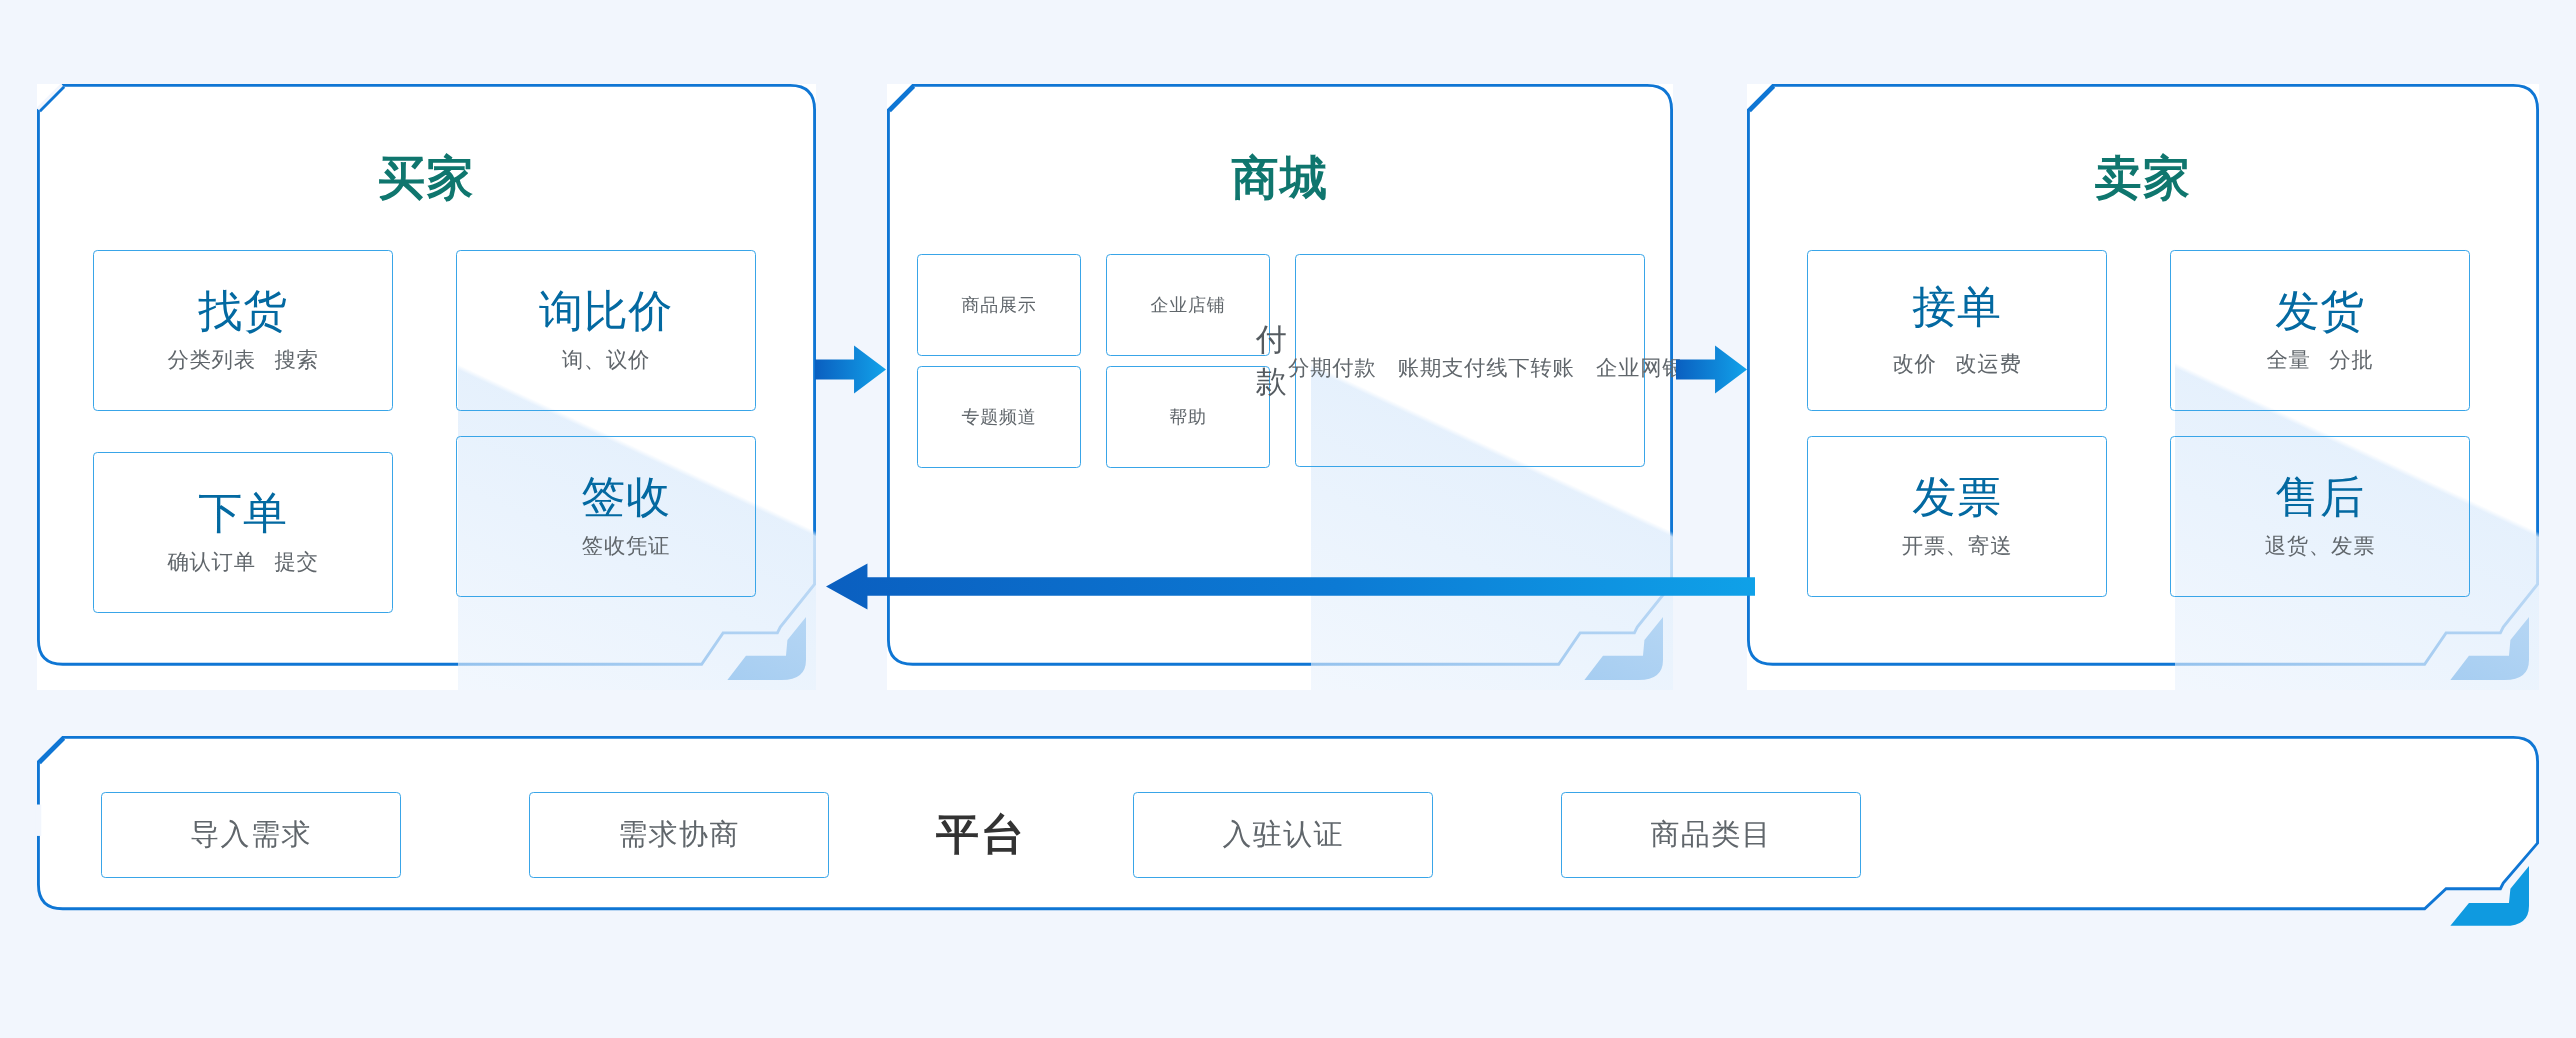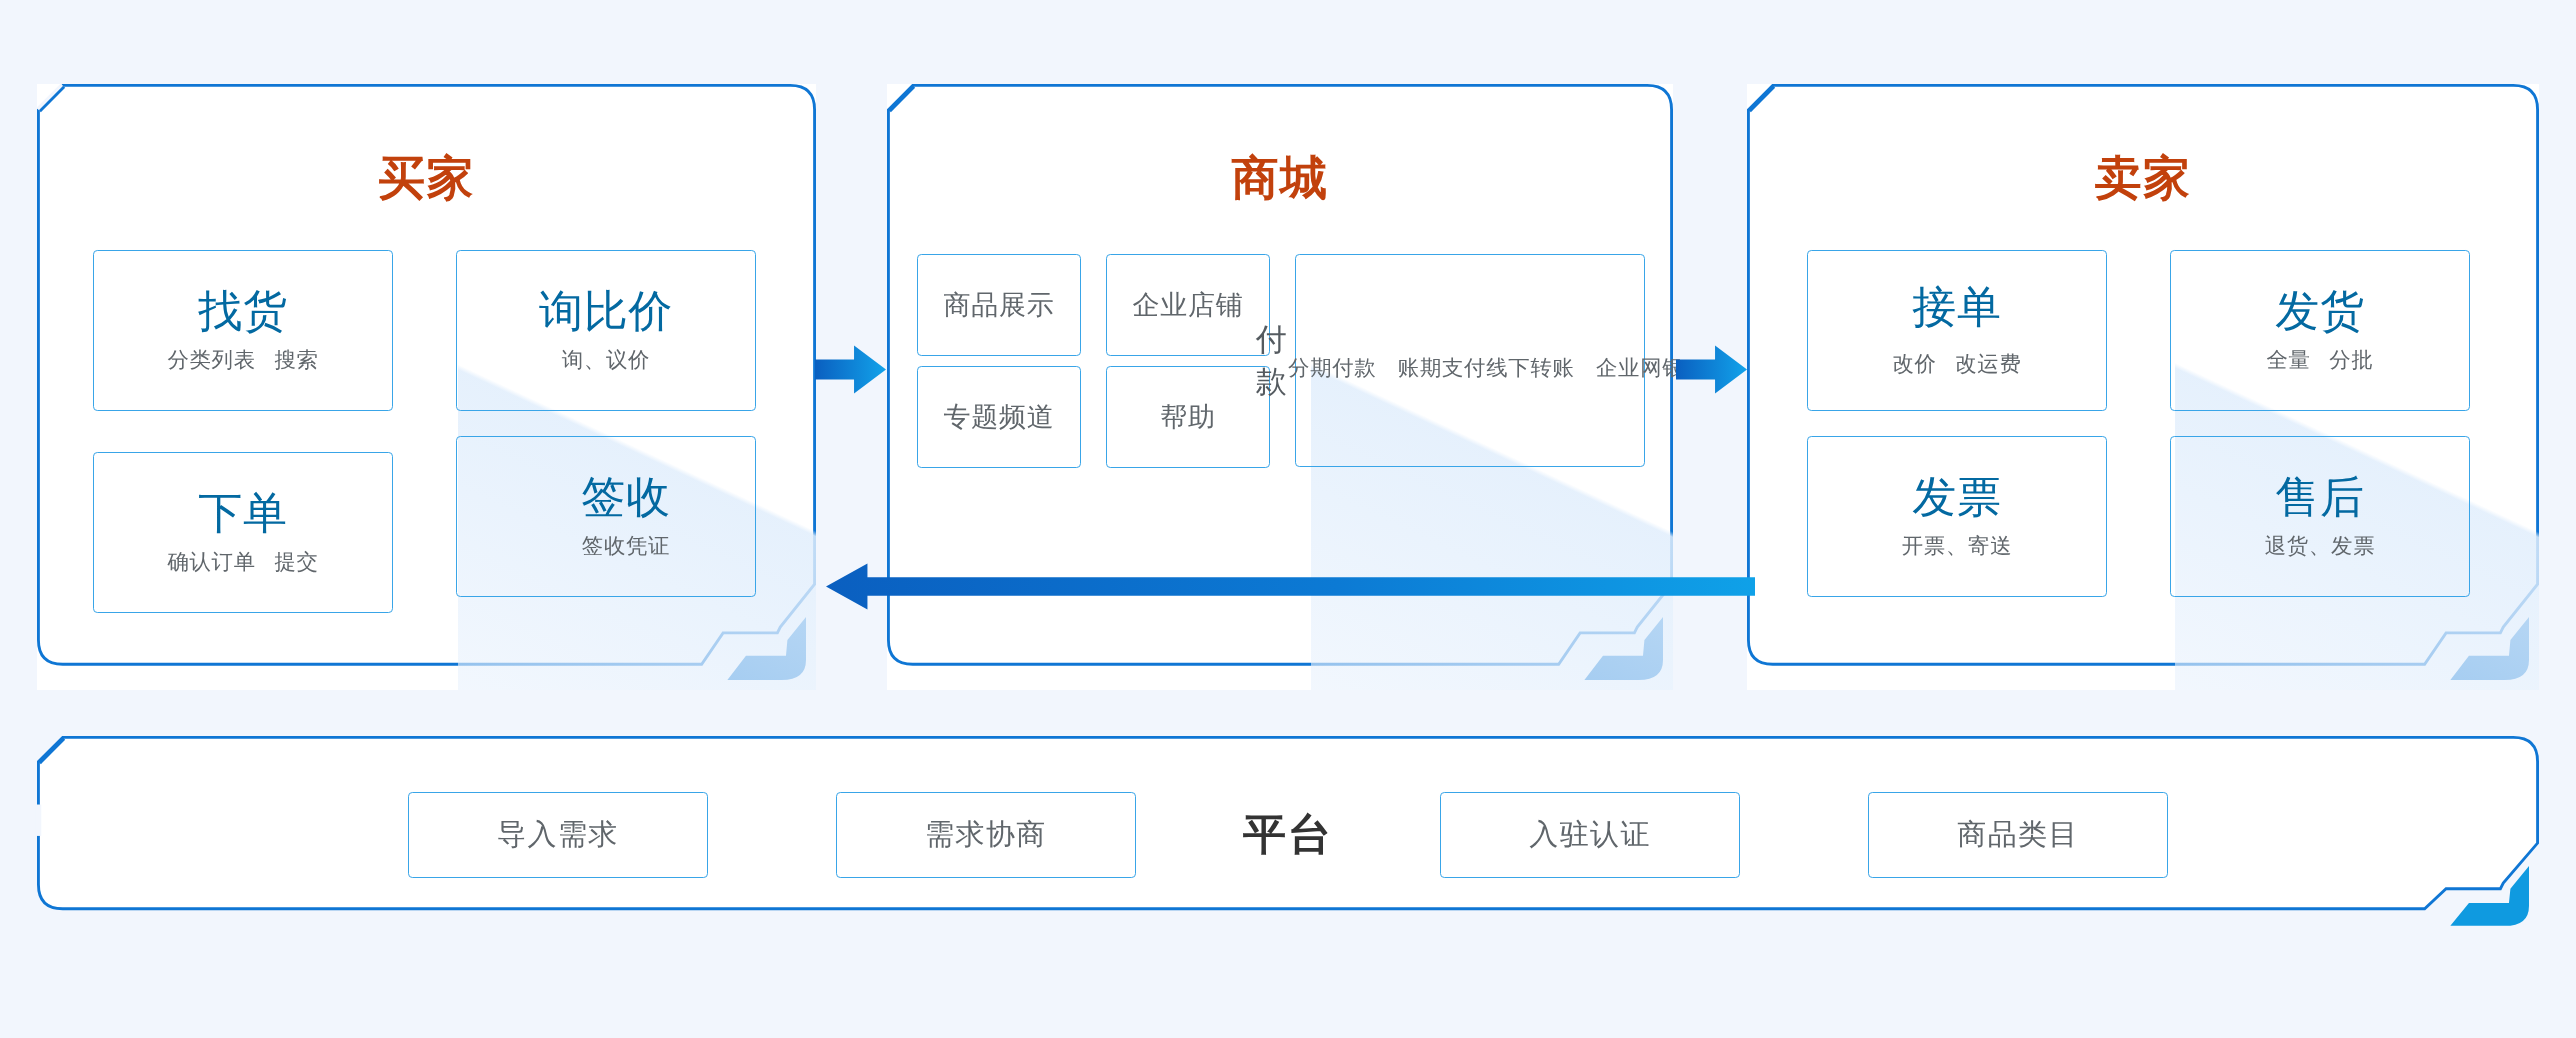--- a/index.html
+++ b/index.html
@@ -50,21 +50,21 @@
   #panel-mall   { left: 887px; width: 786px; }
   #panel-seller { left: 1747px; width: 792px; }
 
   .panel-title {
     position: absolute;
     left: 0; right: 0;
     top: 63px;
     text-align: center;
     font-size: 47px;
     font-weight: 700;
-    color: #c2410c;
+    color: #0f766e;
     letter-spacing: 1.4px;
     z-index: 3;
   }
 
   
   .card {
     position: absolute;
     background: rgba(255,255,255,0.0);
     border: 1.4px solid #39a5e8;
     border-radius: 4.3px;
@@ -93,21 +93,21 @@
   .small-card {
     position: absolute;
     border: 1.4px solid #39a5e8;
     border-radius: 4.3px;
     display: flex;
     align-items: center;
     justify-content: center;
     z-index: 3;
   }
   .small-card-label {
-    font-size: 27px;
+    font-size: 18px;
     color: #60666b;
     letter-spacing: 0.7px;
     white-space: nowrap;
   }
 
   .pay-card {
     position: absolute;
     border: 1.4px solid #39a5e8;
     border-radius: 4.3px;
     display: flex;
@@ -144,21 +144,20 @@
     top: 736px;
     width: 2502px;
     height: 197px;
   }
   #platform-bar .panel-shell { position: absolute; inset: 0; }
   .plat-inner {
     position: absolute;
     inset: 0;
     display: flex;
     align-items: center;
-    justify-content: center;
     gap: 0;
     z-index: 3;
   }
   .plat-chip {
     width: 300px;
     height: 86px;
     border: 1.4px solid #39a5e8;
     border-radius: 4.3px;
     display: flex;
     align-items: center;

